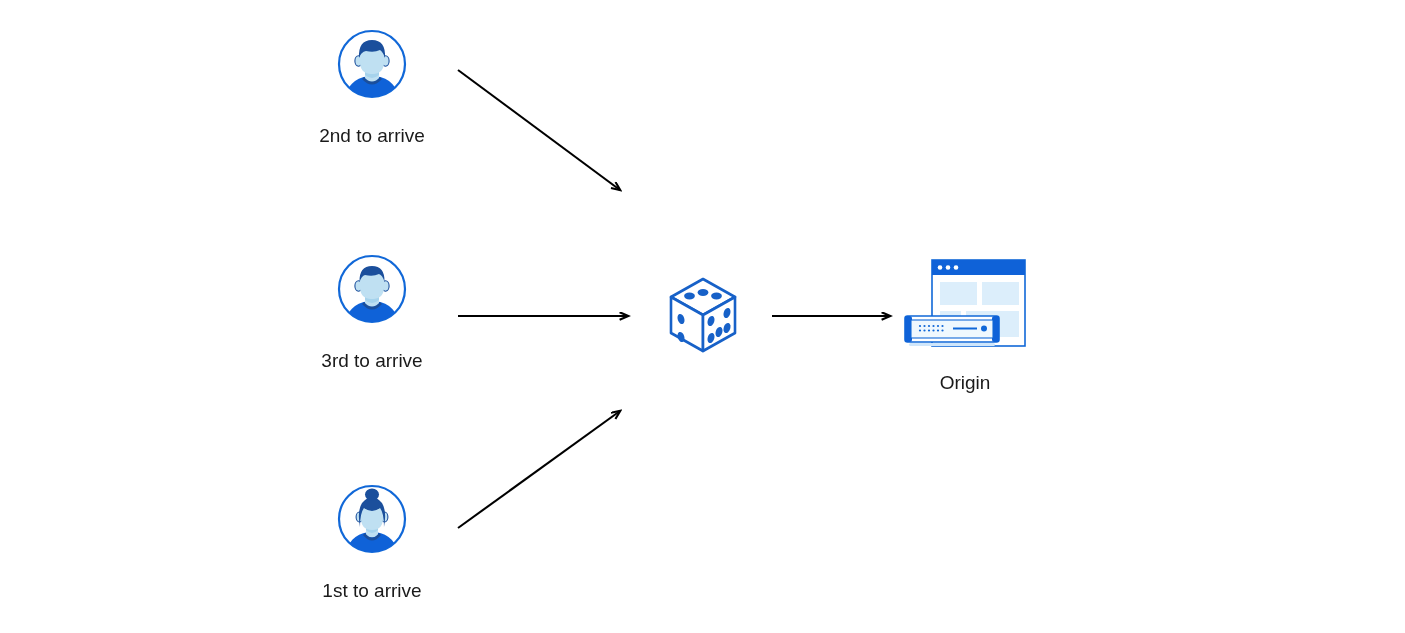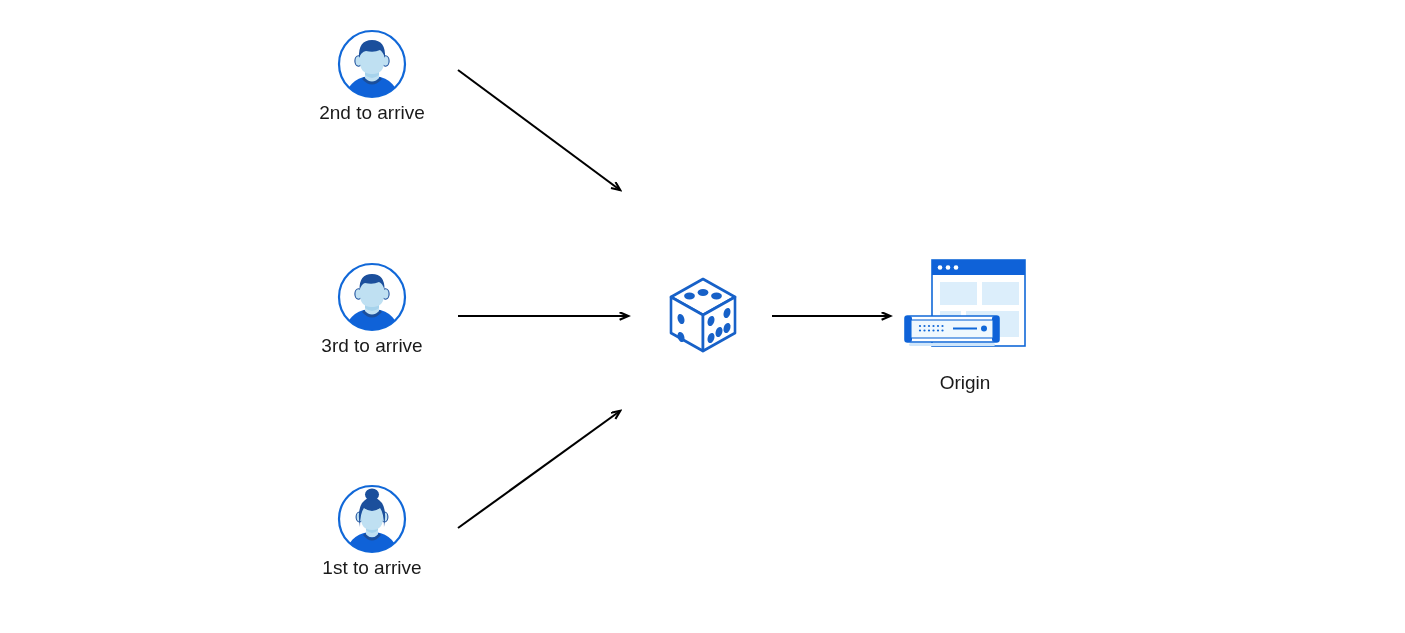--- a/index.html
+++ b/index.html
@@ -24,21 +24,21 @@
     flex-direction: column;
     align-items: center;
   }
   .node-label {
     font-size: 19px;
     color: #1a1a1a;
     line-height: 1.2;
     white-space: nowrap;
     font-family: "Liberation Sans", sans-serif;
   }
-  .avatar-label { margin-top: 2px; }
+  .avatar-label { margin-top: 25px; }
   .origin-label { margin-top: 14px; }
 
   .avatar-wrap {
     width: 72px;
     height: 72px;
   }
   .dice-wrap {
     width: 88px;
     height: 88px;
   }
@@ -100,21 +100,21 @@
 
           <path d="M24 28 Q24 16 36 16 Q48 16 48 28 L48 34 Q48 46 36 46 Q24 46 24 34 Z" fill="#bfe0f2"></path>
 
           <path d="M23 30 Q22 12 36 12 Q50 12 49 30 Q47 24 44 22 Q38 25 30 23 Q25 24 23 30 Z" fill="#1b4f9c"></path>
         </g>
       </svg>
     </div>
     <div class="node-label avatar-label">2nd to arrive</div>
   </div>
 
-  <div class="node" style="left:300px; top:261px; width:144px;">
+  <div class="node" style="left:300px; top:253px; width:144px;">
     <div class="avatar-wrap">
       <svg viewBox="0 0 72 72" width="72" height="72">
         <defs>
           <clipPath id="clipB">
               <circle cx="36" cy="36" r="33"></circle>
             </clipPath>
         </defs>
         <circle cx="36" cy="36" r="33" fill="#ffffff" stroke="#1168d8" stroke-width="2.2"></circle>
         <g clip-path="url(#clipB)">
           <path d="M8 74 C10 56, 22 48, 36 48 C50 48, 62 56, 64 74 Z" fill="#0f62d8"></path>

